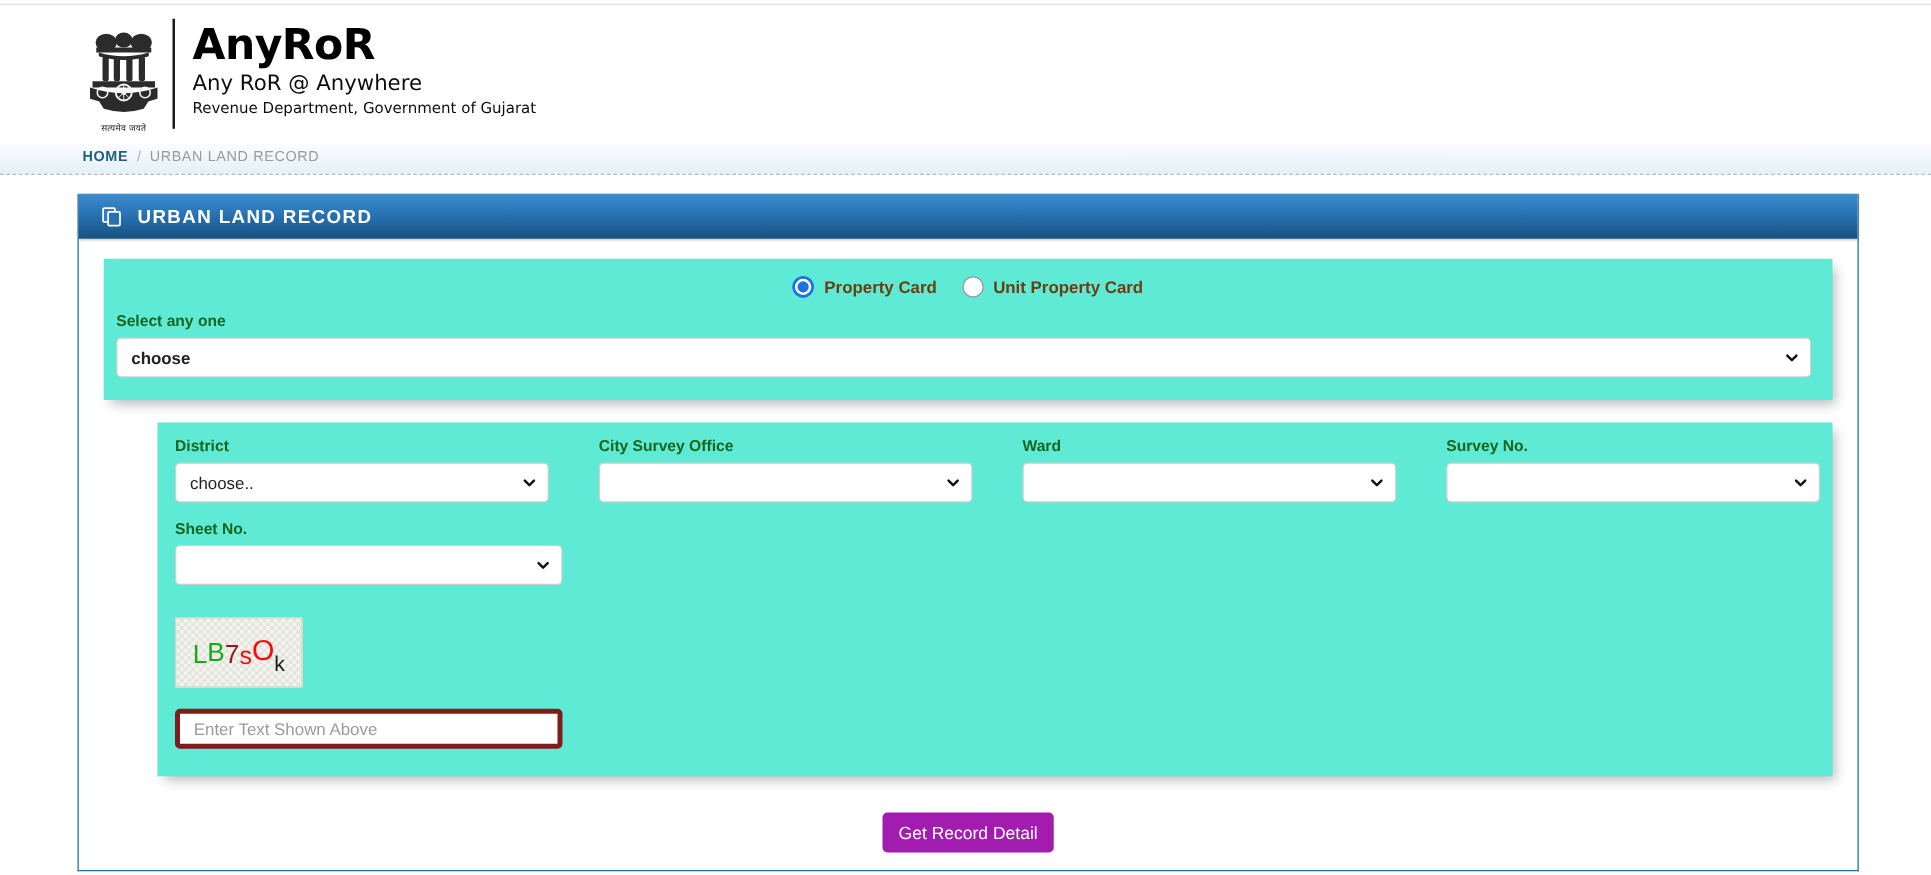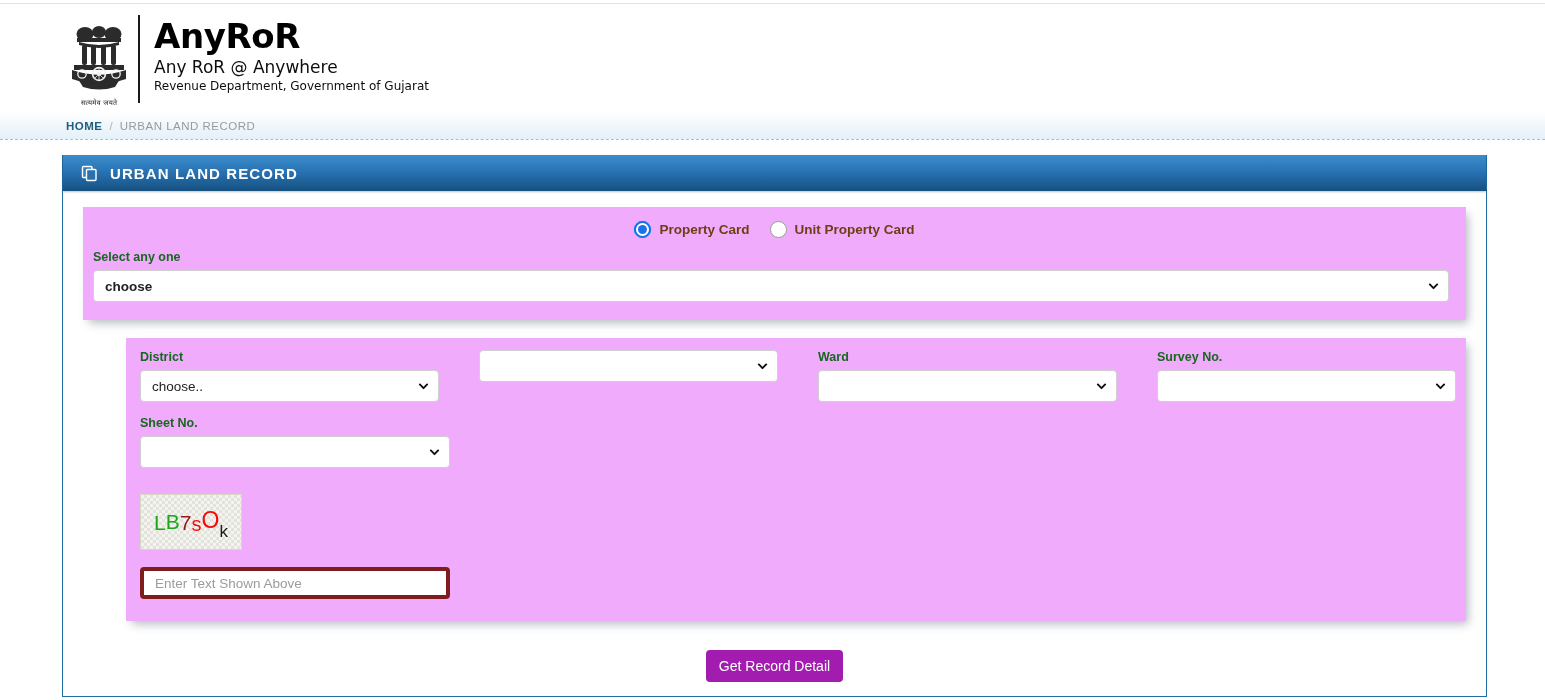--- a/index.html
+++ b/index.html
@@ -130,21 +130,21 @@
     margin-left: 12px;
   }
   .copy-icon { display: block; }
 
   .panel-body {
     padding: 16px 20px 0 20px;
   }
 
   
   .card {
-    background: #f0abfc;
+    background: #5eead4;
     box-shadow: 4px 5px 9px -2px rgba(80,90,110,.42);
   }
   .card-top {
     padding: 14px 10px 18px 10px;
   }
   .card-main {
     margin-top: 18px;
     padding: 12px 10px 22px 10px;
     margin-left: 43px;
   }
@@ -387,20 +387,21 @@
             <label class="field-label">District</label>
             <div class="sel">
               <span>choose..</span>
               <svg class="caret" viewBox="0 0 12 12" aria-hidden="true">
                 <path d="M2 4.3 L6 8.3 L10 4.3" fill="none" stroke="#111" stroke-width="2.1" stroke-linecap="round" stroke-linejoin="round"></path>
               </svg>
             </div>
           </div>
 
           <div class="col">
+            <label class="field-label">City Survey Office</label>
             <div class="sel">
               <span></span>
               <svg class="caret" viewBox="0 0 12 12" aria-hidden="true">
                 <path d="M2 4.3 L6 8.3 L10 4.3" fill="none" stroke="#111" stroke-width="2.1" stroke-linecap="round" stroke-linejoin="round"></path>
               </svg>
             </div>
           </div>
 
           <div class="col">
             <label class="field-label">Ward</label>

